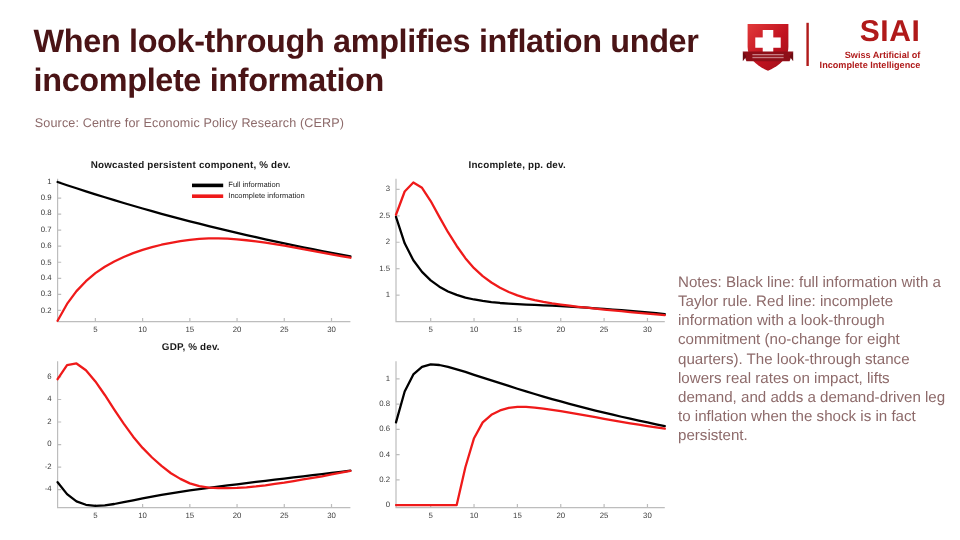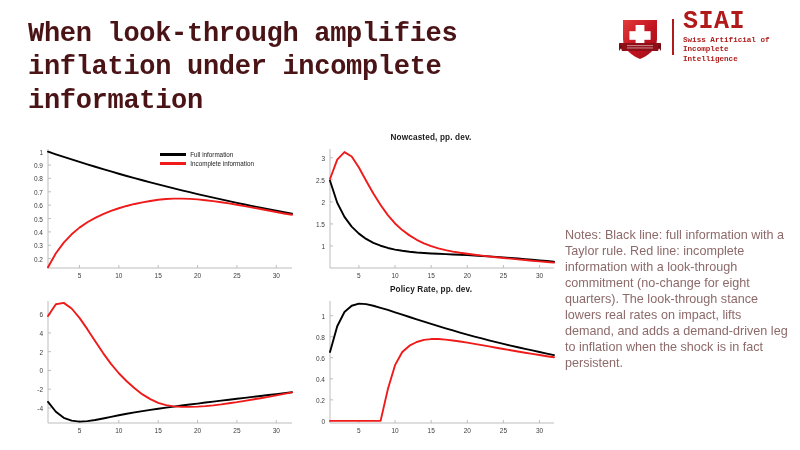--- a/index.html
+++ b/index.html
@@ -5,35 +5,35 @@
   * { box-sizing: border-box; }
   html, body { margin:0; padding:0; }
   body {
     width:800px; height:450px;
     background:#ffffff;
     font-family:"Liberation Sans", sans-serif;
     overflow:hidden;
     position:relative;
   }
   
-  #header { position:absolute; left:0; top:0; width:800px; height:120px;font-family:Liberation Mono, monospace; }
+  #header { position:absolute; left:0; top:0; width:800px; height:120px; }
   #title {
     position:absolute; left:28px; top:18px; width:580px;
     font-size:27px; font-weight:bold; line-height:1.24;
     color:#4a1416; letter-spacing:-0.3px;
   }
   #source {
     position:absolute; left:29px; top:97px;
     font-size:10.5px; color:#8d6a6a; letter-spacing:0.1px;
   }
   
   #logo { position:absolute; right:14px; top:11px; width:172px; height:52px; display:flex; align-items:center; }
   #shield-wrap { width:52px; height:50px; position:relative; flex:0 0 auto; }
   #logo-divider { width:2px; height:36px; background:#b01a1a; margin:0 9px 0 6px; flex:0 0 auto; }
-  #logo-text { display:flex; flex-direction:column; justify-content:center; }
+  #logo-text { display:flex; flex-direction:column; justify-content:center;text-align:right; }
   #logo-siai { font-size:25px; font-weight:bold; color:#b01a1a; line-height:0.95; letter-spacing:0.5px; }
   #logo-sub { font-size:7.6px; color:#b01a1a; line-height:1.22; margin-top:2px; font-weight:600; }
   
   .chart { position:absolute; }
   .chart-title {
     position:absolute; left:0; right:0; top:0;
     text-align:center; font-size:8.2px; font-weight:bold;
     color:#1a1a1a; letter-spacing:0.15px;
   }
   .plot { position:absolute; }
@@ -50,20 +50,21 @@
   #notes {
     position:absolute; left:565px; top:228px; width:228px;
     font-size:12.6px; line-height:1.27; color:#8d6a6a;
   }
 </style>
 </head>
 <body>
 
 <div id="header">
   <div id="title">When look-through amplifies inflation under incomplete information</div>
+  <div id="source">Source: Centre for Economic Policy Research (CERP)</div>
 
   <div id="logo">
     <div id="shield-wrap">
       <svg viewBox="0 0 52 50" width="52" height="50">
         <defs>
           <linearGradient id="shg" x1="0" y1="0" x2="1" y2="1">
             <stop offset="0%" stop-color="#e23a3a"></stop>
             <stop offset="55%" stop-color="#c1121f"></stop>
             <stop offset="100%" stop-color="#9c0f18"></stop>
           </linearGradient>
@@ -83,20 +84,21 @@
       <div id="logo-siai">SIAI</div>
       <div id="logo-sub">
         <div>Swiss Artificial of</div>
         <div>Incomplete Intelligence</div>
       </div>
     </div>
   </div>
 </div>
 
 <div class="chart" id="chart-nowcast" style="left:18px;  top:133px; width:282px; height:152px;">
+    <div class="chart-title">Nowcasted persistent component, % dev.</div>
     <svg width="282" height="152" class="plot" style="left: 0px; top: 0px;">
       <path d="M30,16 L30,135 L274,135" fill="none" stroke="#bdbdbd" stroke-width="1"></path>
       <line x1="30" x2="33" y1="125.64044943820224" y2="125.64044943820224" stroke="#bdbdbd" stroke-width="1"></line>
       <line x1="30" x2="33" y1="112.26966292134831" y2="112.26966292134831" stroke="#bdbdbd" stroke-width="1"></line>
       <line x1="30" x2="33" y1="98.89887640449439" y2="98.89887640449439" stroke="#bdbdbd" stroke-width="1"></line>
       <line x1="30" x2="33" y1="85.52808988764045" y2="85.52808988764045" stroke="#bdbdbd" stroke-width="1"></line>
       <line x1="30" x2="33" y1="72.15730337078652" y2="72.15730337078652" stroke="#bdbdbd" stroke-width="1"></line>
       <line x1="30" x2="33" y1="58.786516853932596" y2="58.786516853932596" stroke="#bdbdbd" stroke-width="1"></line>
       <line x1="30" x2="33" y1="45.41573033707864" y2="45.41573033707864" stroke="#bdbdbd" stroke-width="1"></line>
       <line x1="30" x2="33" y1="32.04494382022472" y2="32.04494382022472" stroke="#bdbdbd" stroke-width="1"></line>
@@ -130,21 +132,21 @@
         <span class="legend-swatch" style="background: rgb(0, 0, 0);"></span>
         <span>Full information</span>
       </div>
       <div class="legend-row">
         <span class="legend-swatch" style="background: rgb(239, 26, 26);"></span>
         <span>Incomplete information</span>
       </div>
     </div>
   </div>
 <div class="chart" id="chart-inflation" style="left:300px; top:133px; width:262px; height:152px;">
-    <div class="chart-title">Nowcasted, pp. dev.</div>
+    <div class="chart-title">Incomplete, pp. dev.</div>
     <svg width="262" height="152" class="plot" style="left: 0px; top: 0px;">
       <path d="M30,16 L30,135 L254,135" fill="none" stroke="#bdbdbd" stroke-width="1"></path>
       <line x1="30" x2="33" y1="112.96296296296296" y2="112.96296296296296" stroke="#bdbdbd" stroke-width="1"></line>
       <line x1="30" x2="33" y1="90.92592592592592" y2="90.92592592592592" stroke="#bdbdbd" stroke-width="1"></line>
       <line x1="30" x2="33" y1="68.8888888888889" y2="68.8888888888889" stroke="#bdbdbd" stroke-width="1"></line>
       <line x1="30" x2="33" y1="46.85185185185186" y2="46.85185185185186" stroke="#bdbdbd" stroke-width="1"></line>
       <line x1="30" x2="33" y1="24.814814814814824" y2="24.814814814814824" stroke="#bdbdbd" stroke-width="1"></line>
       <line y1="135" y2="132" x1="58.903225806451616" x2="58.903225806451616" stroke="#bdbdbd" stroke-width="1"></line>
       <line y1="135" y2="132" x1="95.03225806451613" x2="95.03225806451613" stroke="#bdbdbd" stroke-width="1"></line>
       <line y1="135" y2="132" x1="131.16129032258064" x2="131.16129032258064" stroke="#bdbdbd" stroke-width="1"></line>
@@ -160,20 +162,21 @@
     <div class="ytick" style="left: 0px; width: 25px; top: 46.8519px;">2.5</div>
     <div class="ytick" style="left: 0px; width: 25px; top: 24.8148px;">3</div>
     <div class="xtick" style="left: 58.9032px; top: 139px;">5</div>
     <div class="xtick" style="left: 95.0323px; top: 139px;">10</div>
     <div class="xtick" style="left: 131.161px; top: 139px;">15</div>
     <div class="xtick" style="left: 167.29px; top: 139px;">20</div>
     <div class="xtick" style="left: 203.419px; top: 139px;">25</div>
     <div class="xtick" style="left: 239.548px; top: 139px;">30</div>
   </div>
 <div class="chart" id="chart-gdp" style="left:18px;  top:285px; width:282px; height:155px;">
+    <div class="chart-title">GDP, % dev.</div>
     <svg width="282" height="155" class="plot" style="left: 0px; top: 0px;">
       <path d="M30,16 L30,138 L274,138" fill="none" stroke="#bdbdbd" stroke-width="1"></path>
       <line x1="30" x2="33" y1="122.98461538461538" y2="122.98461538461538" stroke="#bdbdbd" stroke-width="1"></line>
       <line x1="30" x2="33" y1="104.21538461538462" y2="104.21538461538462" stroke="#bdbdbd" stroke-width="1"></line>
       <line x1="30" x2="33" y1="85.44615384615385" y2="85.44615384615385" stroke="#bdbdbd" stroke-width="1"></line>
       <line x1="30" x2="33" y1="66.67692307692309" y2="66.67692307692309" stroke="#bdbdbd" stroke-width="1"></line>
       <line x1="30" x2="33" y1="47.907692307692315" y2="47.907692307692315" stroke="#bdbdbd" stroke-width="1"></line>
       <line x1="30" x2="33" y1="29.13846153846154" y2="29.13846153846154" stroke="#bdbdbd" stroke-width="1"></line>
       <line y1="138" y2="135" x1="61.483870967741936" x2="61.483870967741936" stroke="#bdbdbd" stroke-width="1"></line>
       <line y1="138" y2="135" x1="100.83870967741936" x2="100.83870967741936" stroke="#bdbdbd" stroke-width="1"></line>
@@ -191,21 +194,20 @@
     <div class="ytick" style="left: 0px; width: 25px; top: 47.9077px;">4</div>
     <div class="ytick" style="left: 0px; width: 25px; top: 29.1385px;">6</div>
     <div class="xtick" style="left: 61.4839px; top: 142px;">5</div>
     <div class="xtick" style="left: 100.839px; top: 142px;">10</div>
     <div class="xtick" style="left: 140.194px; top: 142px;">15</div>
     <div class="xtick" style="left: 179.548px; top: 142px;">20</div>
     <div class="xtick" style="left: 218.903px; top: 142px;">25</div>
     <div class="xtick" style="left: 258.258px; top: 142px;">30</div>
   </div>
 <div class="chart" id="chart-policy_rate" style="left:300px; top:285px; width:262px; height:155px;">
-    <div class="chart-title">Policy Rate, pp. dev.</div>
     <svg width="262" height="155" class="plot" style="left: 0px; top: 0px;">
       <path d="M30,16 L30,138 L254,138" fill="none" stroke="#bdbdbd" stroke-width="1"></path>
       <line x1="30" x2="33" y1="135.89655172413794" y2="135.89655172413794" stroke="#bdbdbd" stroke-width="1"></line>
       <line x1="30" x2="33" y1="114.86206896551724" y2="114.86206896551724" stroke="#bdbdbd" stroke-width="1"></line>
       <line x1="30" x2="33" y1="93.82758620689654" y2="93.82758620689654" stroke="#bdbdbd" stroke-width="1"></line>
       <line x1="30" x2="33" y1="72.79310344827586" y2="72.79310344827586" stroke="#bdbdbd" stroke-width="1"></line>
       <line x1="30" x2="33" y1="51.75862068965516" y2="51.75862068965516" stroke="#bdbdbd" stroke-width="1"></line>
       <line x1="30" x2="33" y1="30.724137931034477" y2="30.724137931034477" stroke="#bdbdbd" stroke-width="1"></line>
       <line y1="138" y2="135" x1="58.903225806451616" x2="58.903225806451616" stroke="#bdbdbd" stroke-width="1"></line>
       <line y1="138" y2="135" x1="95.03225806451613" x2="95.03225806451613" stroke="#bdbdbd" stroke-width="1"></line>

